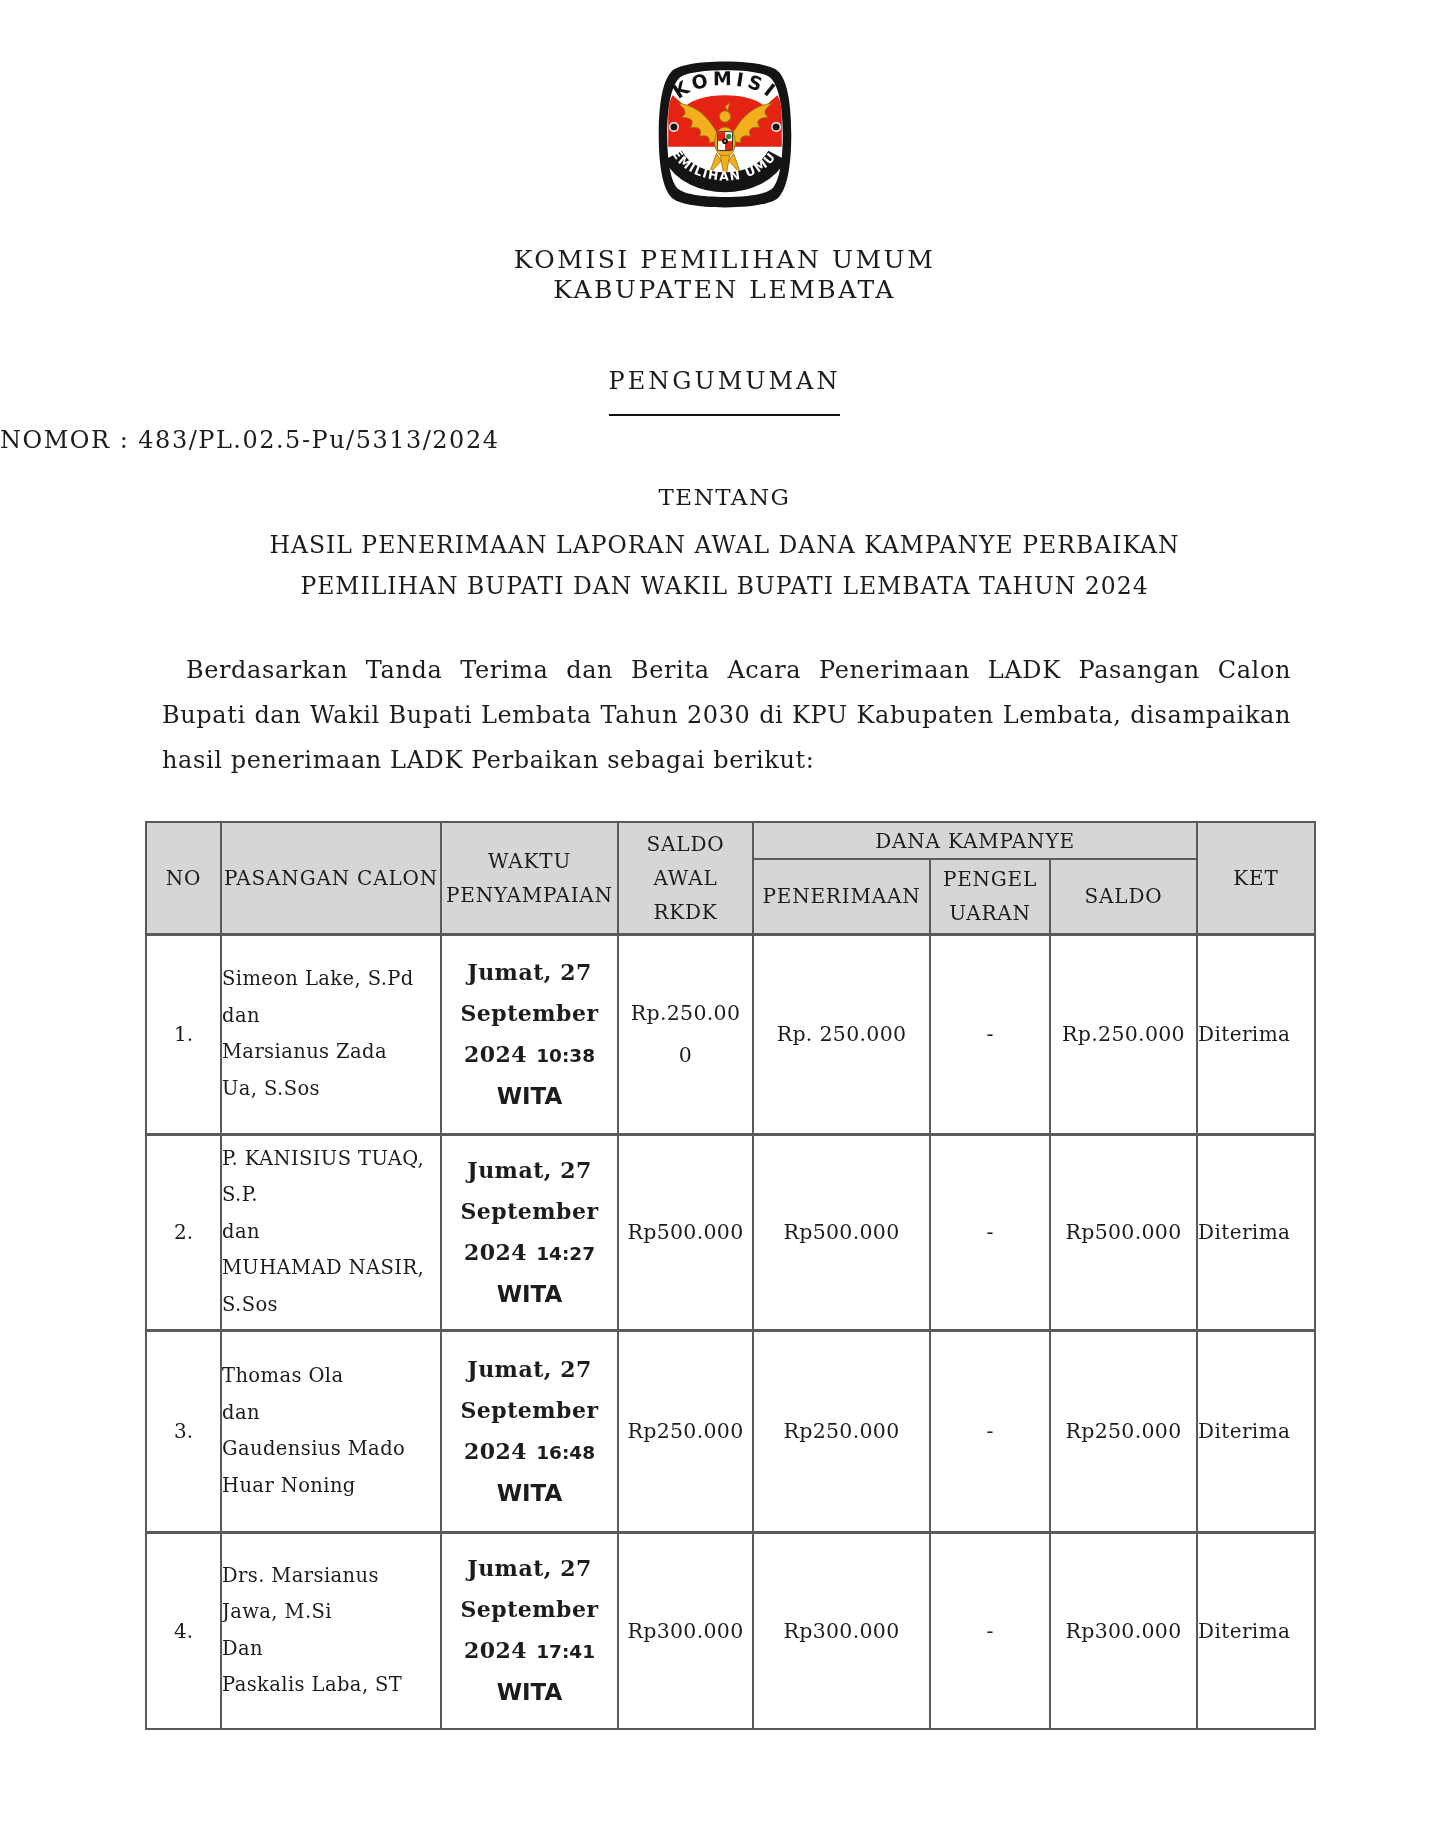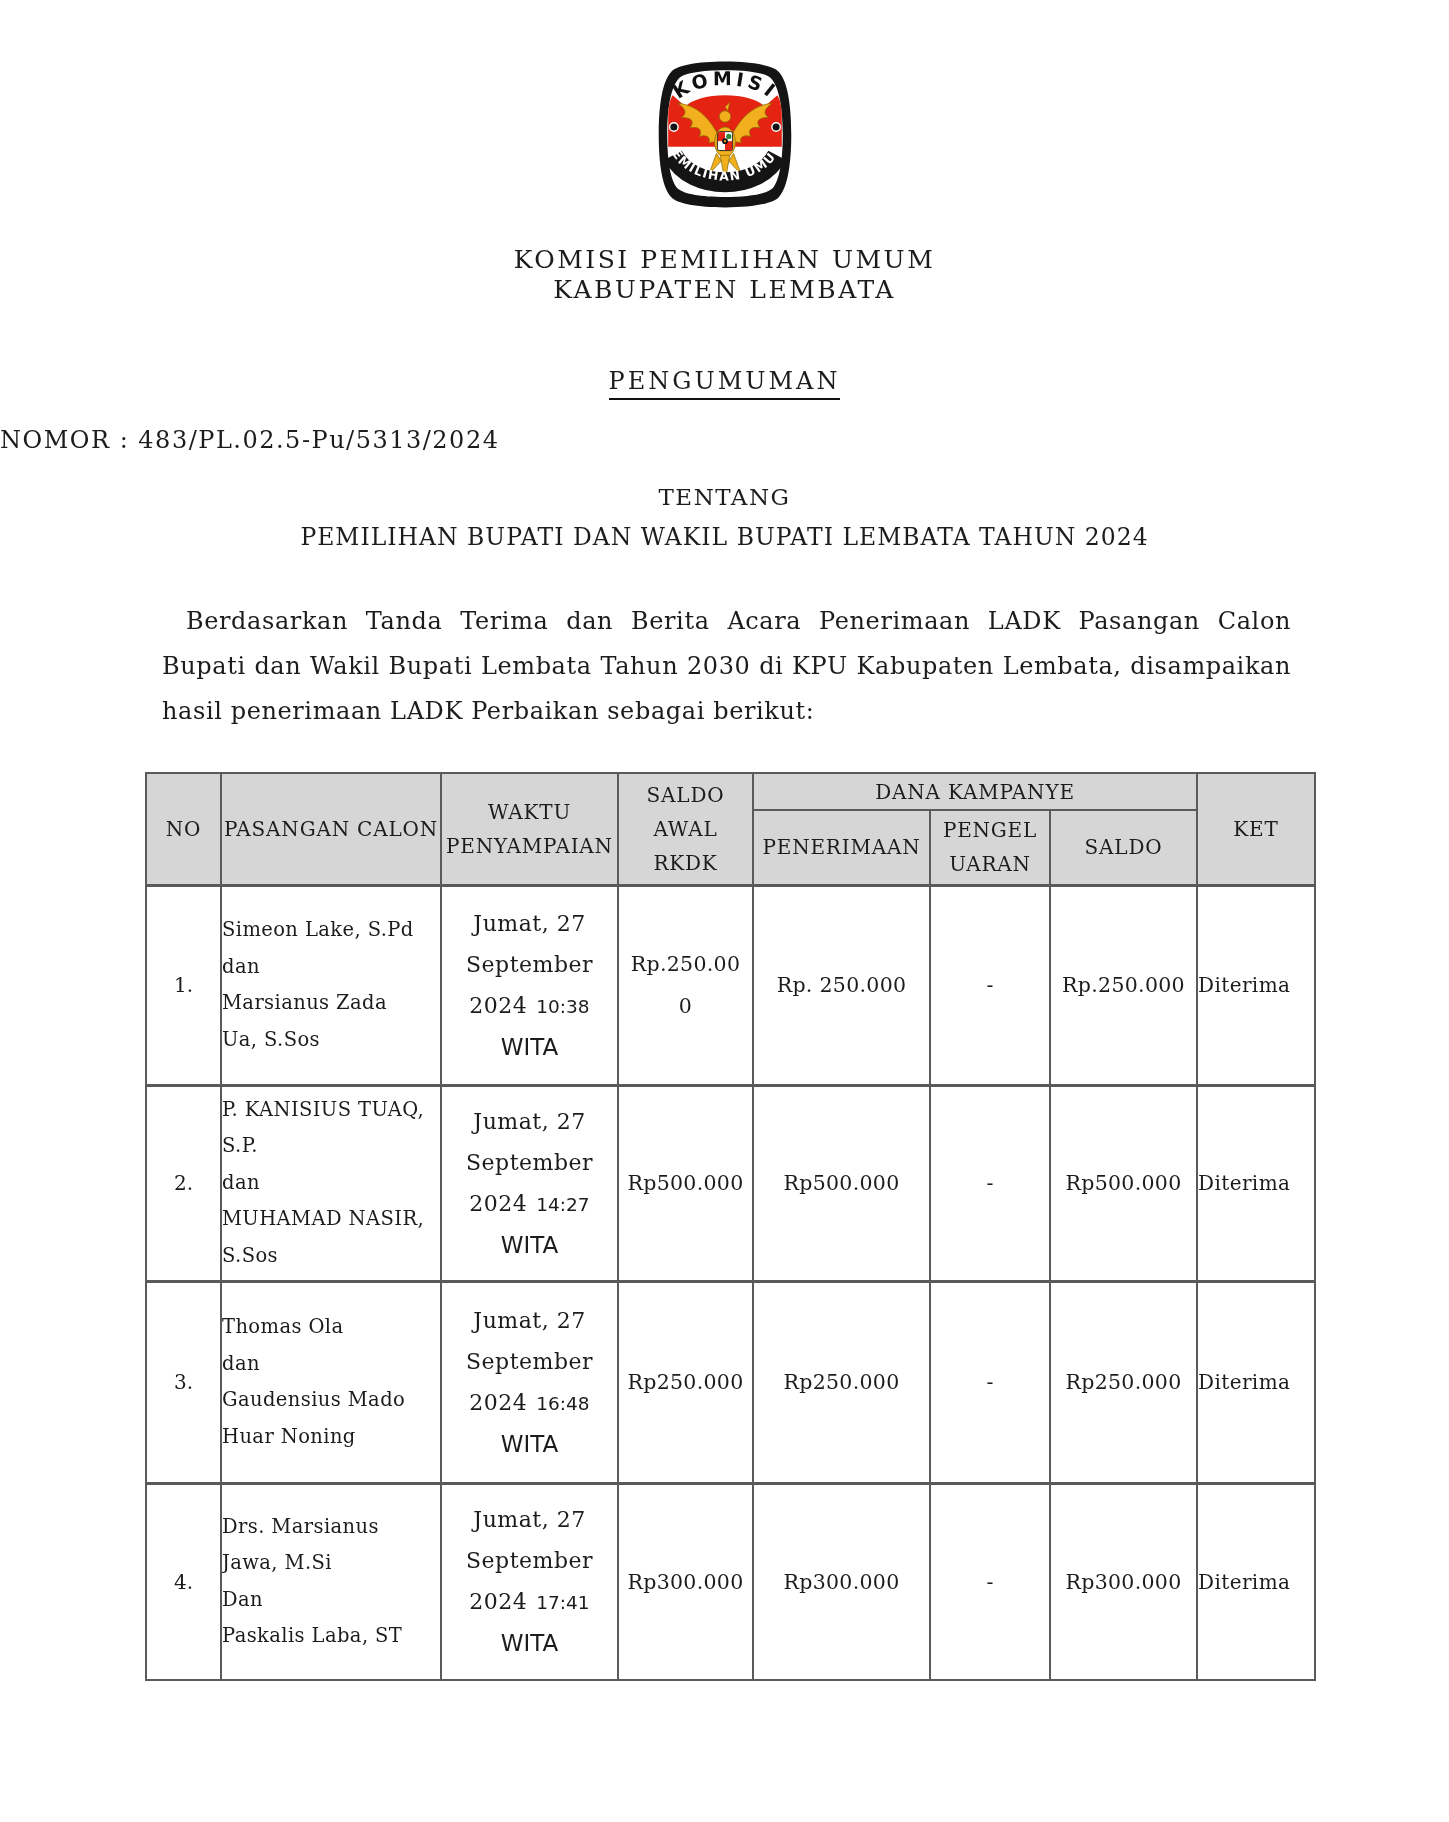--- a/index.html
+++ b/index.html
@@ -13,21 +13,21 @@
   .page { width: 1449px; height: 1822px; position: relative; }
 
   
   .logo-wrap { width: 142px; height: 157px; margin: 56px auto 0 auto; }
 
   
   .org { text-align: center; font-size: 25px; letter-spacing: 2.5px; line-height: 30px; }
   .org.first { margin-top: 32px; }
   .org.second { margin-top: 0; }
   .doc-title { text-align: center; margin-top: 62px; font-size: 24px; letter-spacing: 3px; }
-  .doc-title span { border-bottom: 2.5px solid #111; padding-bottom: 3px; }
+  .doc-title span { border-bottom: 2.5px solid #111; padding-bottom: 19px; }
   .doc-number { text-align: left; margin-top: 31px; font-size: 24px; letter-spacing: 1.5px; }
   .tentang { text-align: center; margin-top: 30px; font-size: 23px; letter-spacing: 1.5px; }
   .subject { text-align: center; font-size: 23.5px; letter-spacing: 1px; line-height: 28px; }
   .subject.s1 { margin-top: 21px; }
   .subject.s2 { margin-top: 13px; }
 
   
   .intro {
     margin: 48px 158px 0 162px;
     font-size: 24px;
@@ -64,21 +64,21 @@
   .ladk tbody tr.row-1 { height: 200px; }
   .ladk tbody tr.row-2 { height: 196px; }
   .ladk tbody tr.row-3 { height: 202px; }
   .ladk tbody tr.row-4 { height: 197px; }
 
   .pre { white-space: pre-line; }
   .c-no   { text-align: center; font-size: 20px; }
   .c-pas  { text-align: left; padding-left: 17px; padding-right: 6px;
             font-size: 19.5px; line-height: 36.5px; letter-spacing: 0.4px; }
   .c-waktu { vertical-align: top; text-align: center;
-             font-size: 22px; line-height: 41px; padding-top: 3px; letter-spacing: 0.5px; }
+             font-size: 22px; line-height: 41px; padding-top: 3px; letter-spacing: 0.5px; font-weight: bold; }
   .c-waktu .sans, .sans { font-family: "DejaVu Sans", sans-serif; }
   .c-waktu .time { font-size: 18.5px; margin-left: 9px; letter-spacing: 0px; }
   .c-waktu .wita { font-size: 23px; letter-spacing: 0px; }
   .c-money { text-align: center; font-size: 20.5px; line-height: 42px; letter-spacing: 0.3px; }
   .c-ket   { font-size: 20px; letter-spacing: 0.4px; }
 </style>
 </head>
 <body>
 
 <div class="page">
@@ -134,20 +134,21 @@
   </div>
 
   <div class="org first">KOMISI PEMILIHAN UMUM</div>
   <div class="org second">KABUPATEN LEMBATA</div>
 
   <div class="doc-title">
     <span>PENGUMUMAN</span>
   </div>
   <div class="doc-number">NOMOR : 483/PL.02.5-Pu/5313/2024</div>
   <div class="tentang">TENTANG</div>
+  <div class="subject s1">HASIL PENERIMAAN LAPORAN AWAL DANA KAMPANYE PERBAIKAN</div>
   <div class="subject s2">PEMILIHAN BUPATI DAN WAKIL BUPATI LEMBATA TAHUN 2024</div>
 
   <p class="intro">Berdasarkan Tanda Terima dan Berita Acara Penerimaan LADK Pasangan Calon Bupati dan Wakil Bupati Lembata Tahun 2030 di KPU Kabupaten Lembata, disampaikan hasil penerimaan LADK Perbaikan sebagai berikut:</p>
 
   <table class="ladk">
     <colgroup>
       <col style="width:75px">
         <col style="width:220px">
         <col style="width:177px">
         <col style="width:135px">

